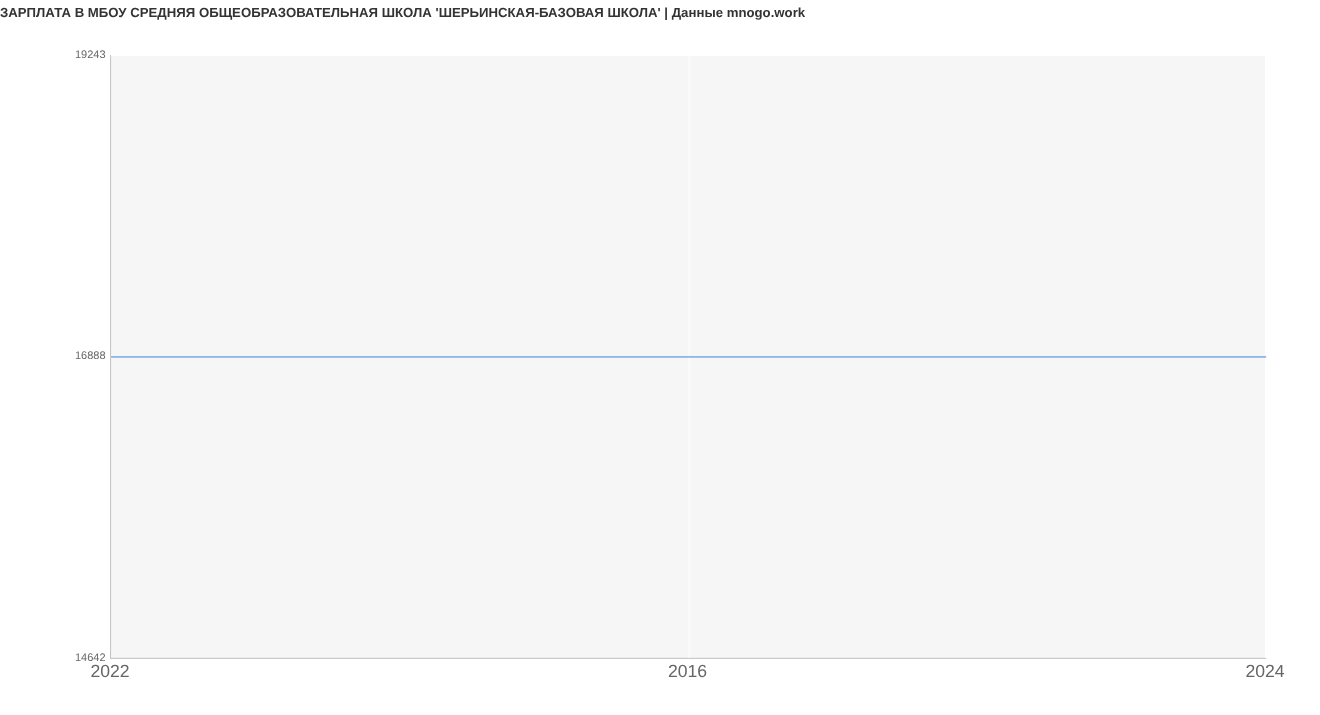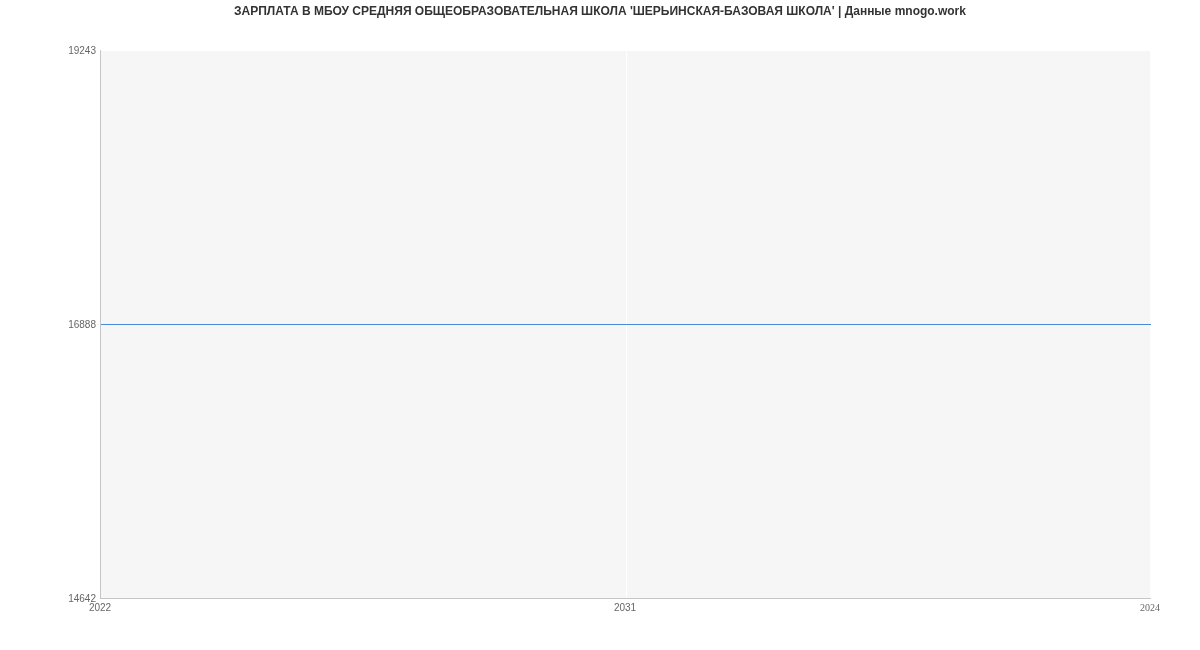--- a/index.html
+++ b/index.html
@@ -15,21 +15,20 @@
   .chart-wrap {
     position: relative;
     width: 1200px;
     height: 650px;
   }
   .title {
     position: absolute;
     top: 4px;
     left: 0;
     width: 1200px;
-    text-align: center;
     font-size: 12px;
     font-weight: bold;
     color: #333;
   }
   .plot-area {
     position: absolute;
     left: 100px;
     top: 50px;
     width: 1050px;
     height: 548px;
@@ -65,21 +64,21 @@
     transform: translateY(-50%);
     text-align: left;
     font-size: 10px;
     color: #666;
   }
   .x-tick-label {
     position: absolute;
     top: 602px;
     transform: translateX(-50%);
     text-align: right;
-    font-size: 10px;
+    font-size: 16px;
     color: #666;
   }
 </style>
 </head>
 <body>
 
 <div class="chart-wrap">
 
   <div class="title">ЗАРПЛАТА В МБОУ СРЕДНЯЯ ОБЩЕОБРАЗОВАТЕЛЬНАЯ ШКОЛА 'ШЕРЬИНСКАЯ-БАЗОВАЯ ШКОЛА' | Данные mnogo.work</div>
 
@@ -92,16 +91,16 @@
     <div class="gridline-v" style="left:1049px;"></div>
 
     <div class="data-line" style="top:274px;"></div>
   </div>
 
   <div class="y-tick-label" style="top:50px;">19243</div>
   <div class="y-tick-label" style="top:324px;">16888</div>
   <div class="y-tick-label" style="top:598px;">14642</div>
 
   <div class="x-tick-label" style="left:100px;">2022</div>
-  <div class="x-tick-label" style="left:625px;">2031</div>
-  <div class="x-tick-label" style="left:1150px;font-family:Liberation Serif, serif;">2024</div>
+  <div class="x-tick-label" style="left:625px;">2016</div>
+  <div class="x-tick-label" style="left:1150px;">2024</div>
 
 </div>
 
 </body></html>

